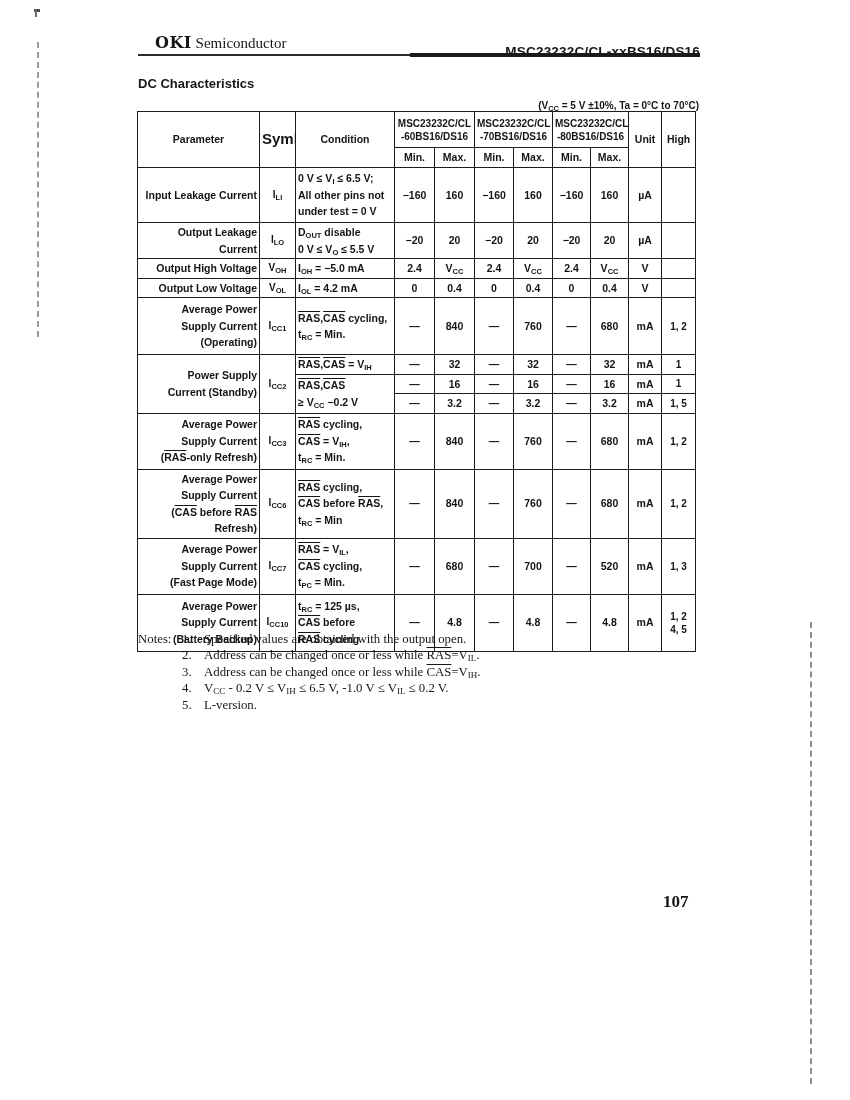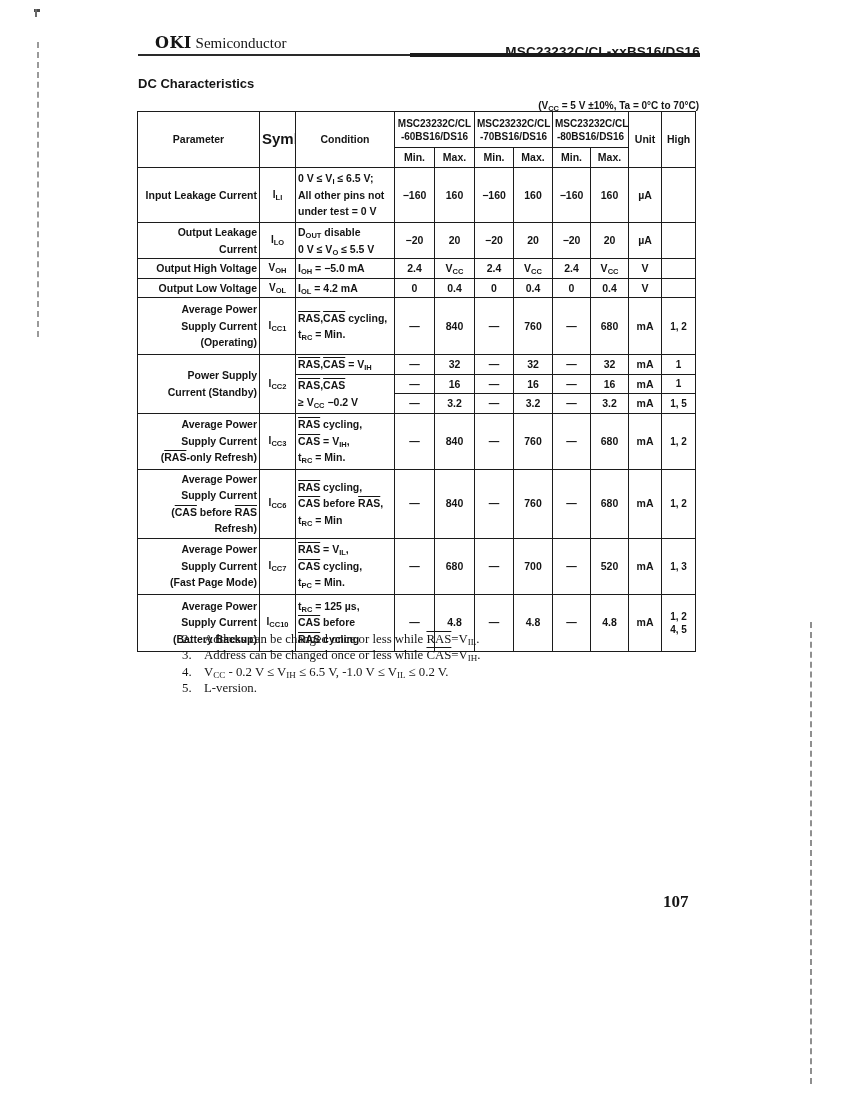--- a/index.html
+++ b/index.html
@@ -257,20 +257,25 @@
           <td class="val">—</td>
           <td class="val">4.8</td>
           <td class="val unit">mA</td>
           <td class="val note">1, 2<br>4, 5</td>
         </tr>
       </tbody>
   </table>
 
   <div class="notes">
     <div class="nrow">
+      <span class="nlabel">Notes:</span>
+      <span>1.</span>
+      <span>Specified values are obtained with the output open.</span>
+    </div>
+    <div class="nrow">
       <span class="nlabel"></span>
       <span>2.</span>
       <span>Address can be changed once or less while <span class="ov">RAS</span>=V<sub>IL</sub>.</span>
     </div>
     <div class="nrow">
       <span class="nlabel"></span>
       <span>3.</span>
       <span>Address can be changed once or less while <span class="ov">CAS</span>=V<sub>IH</sub>.</span>
     </div>
     <div class="nrow">

